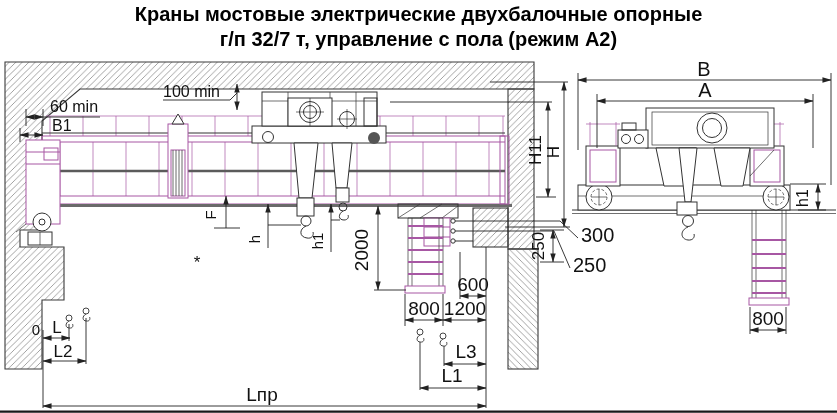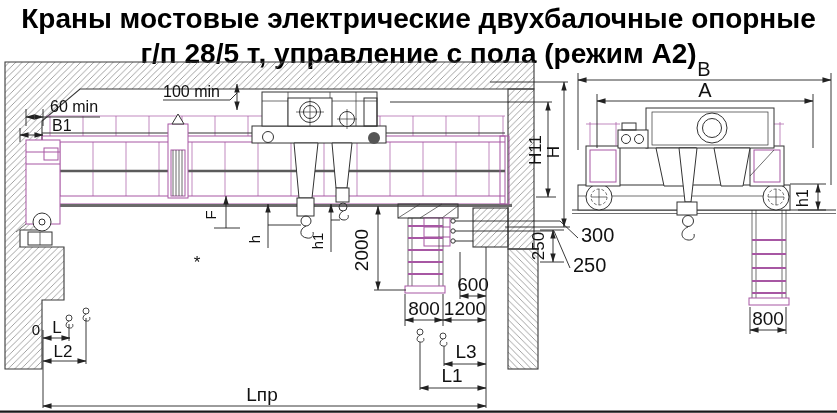--- a/index.html
+++ b/index.html
@@ -1,19 +1,19 @@
 <!DOCTYPE html>
 <html><head>
 <meta charset="utf-8">
 <style>
   html,body{margin:0;padding:0;background:#fff;}
   .stage{position:relative;width:837px;height:413px;background:#fff;overflow:hidden;
          font-family:"Liberation Sans",sans-serif;}
   .title{position:absolute;top:2px;left:0;width:837px;text-align:center;
-         font-weight:bold;font-size:28px;line-height:1.24;color:#000;}
+         font-weight:bold;font-size:20px;line-height:1.24;color:#000;}
   .canvas{position:absolute;top:0;left:0;}
   
   .mag{stroke:#a757a3;fill:none;stroke-width:1}
   .magw{stroke:#a757a3;fill:#fff;stroke-width:1}
   .magt{stroke:#a757a3;fill:none;stroke-width:2}
   .blk{stroke:#333;fill:none;stroke-width:1}
   .blkw{stroke:#333;fill:#fff;stroke-width:1}
   .thin{stroke-width:.7}
   .dim{stroke:#222;stroke-width:.9;fill:none}
   .thk{stroke:#5b5b5b;stroke-width:2.4;fill:none}
@@ -22,21 +22,21 @@
   .wallB{fill:url(#hB);stroke:#3a3a3a;stroke-width:1.1}
   .dt{font-family:"Liberation Sans",sans-serif;fill:#111}
 </style>
 </head>
 <body>
 
 <div class="stage">
 
   <div class="title">
     <div>Краны мостовые электрические двухбалочные опорные</div>
-    <div>г/п 28/5 т, управление с пола (режим А2)</div>
+    <div>г/п 32/7 т, управление с пола (режим А2)</div>
   </div>
 
   <svg class="canvas" width="837" height="413" viewBox="0 0 837 413">
     <defs>
       <pattern id="hA" width="6.5" height="6.5" patternUnits="userSpaceOnUse">
         <path d="M0,6.5 L6.5,0" stroke="#8c8c8c" stroke-width=".8"></path>
       </pattern>
       <pattern id="hB" width="6.5" height="6.5" patternUnits="userSpaceOnUse">
         <path d="M0,0 L6.5,6.5" stroke="#8c8c8c" stroke-width=".8"></path>
       </pattern>

